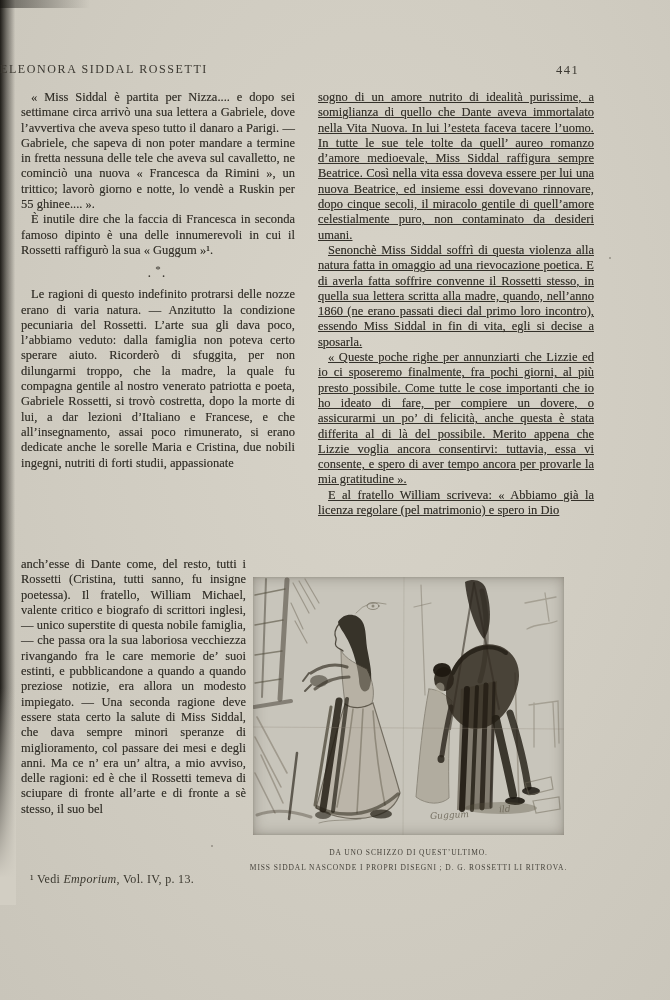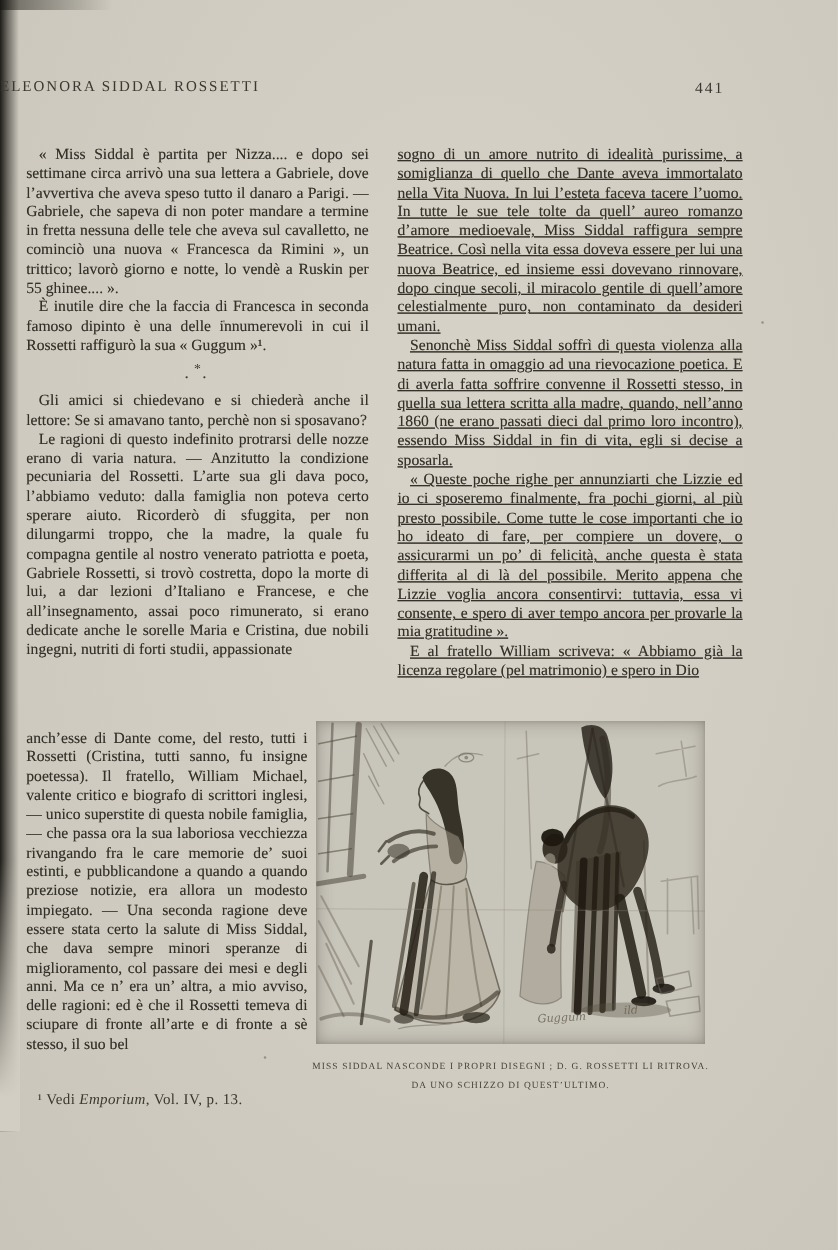--- a/index.html
+++ b/index.html
@@ -27,21 +27,20 @@
     position:absolute;top:62px;left:0;width:572px;text-align:left;
     font-size:12px;letter-spacing:1.6px;color:#3b3831;white-space:nowrap;
   }
   .page-number{
     position:absolute;top:63px;left:556px;font-size:12.5px;letter-spacing:1.5px;color:#3b3831;
   }
   .col{
     position:absolute;text-align:justify;
     font-size:12.5px;line-height:15.3px;color:#34312a;
     text-shadow:0 0 .5px rgba(52,49,42,.5);
-    margin-top:26px;
   }
   #col-left-wide{left:21px;top:90px;width:274px;}
   #col-left-narrow{left:21px;top:557px;width:225px;}
   #col-right{left:318px;top:90px;width:276px;text-decoration:underline;}
   .para{margin:0;}
   .indent{text-indent:10px;}
   .asterism{
     text-align:center;margin:7px 0 6px;color:#3b3831;text-shadow:none;
   }
   .asterism .star{display:block;font-size:11px;line-height:8px;}
@@ -81,21 +80,20 @@
   <div class="header-title">ELEONORA SIDDAL ROSSETTI</div>
   <div class="page-number">441</div>
 
   <div class="col" id="col-left-wide">
     <p class="para indent">« Miss Siddal è partita per Nizza.... e dopo sei settimane circa arrivò una sua lettera a Gabriele, dove l’avvertiva che aveva speso tutto il danaro a Parigi. — Gabriele, che sapeva di non poter mandare a termine in fretta nessuna delle tele che aveva sul cavalletto, ne cominciò una nuova « Francesca da Rimini », un trittico; lavorò giorno e notte, lo vendè a Ruskin per 55 ghinee.... ».</p>
     <p class="para indent">È inutile dire che la faccia di Francesca in seconda famoso dipinto è una delle innumerevoli in cui il Rossetti raffigurò la sua « Guggum »¹.</p>
     <div class="asterism">
       <span class="star">*</span>
       <span class="dots">· ·</span>
     </div>
-    <p class="para indent">Gli amici si chiedevano e si chiederà anche il lettore: Se si amavano tanto, perchè non si sposavano?</p>
     <p class="para indent">Le ragioni di questo indefinito protrarsi delle nozze erano di varia natura. — Anzitutto la condizione pecuniaria del Rossetti. L’arte sua gli dava poco, l’abbiamo veduto: dalla famiglia non poteva certo sperare aiuto. Ricorderò di sfuggita, per non dilungarmi troppo, che la madre, la quale fu compagna gentile al nostro venerato patriotta e poeta, Gabriele Rossetti, si trovò costretta, dopo la morte di lui, a dar lezioni d’Italiano e Francese, e che all’insegnamento, assai poco rimunerato, si erano dedicate anche le sorelle Maria e Cristina, due nobili ingegni, nutriti di forti studii, appassionate</p>
   </div>
 
   <div class="col" id="col-left-narrow">
     <p class="para">anch’esse di Dante come, del resto, tutti i Rossetti (Cristina, tutti sanno, fu insigne poetessa). Il fratello, William Michael, valente critico e biografo di scrittori inglesi, — unico superstite di questa nobile famiglia, — che passa ora la sua laboriosa vecchiezza rivangando fra le care memorie de’ suoi estinti, e pubblicandone a quando a quando preziose notizie, era allora un modesto impiegato. — Una seconda ragione deve essere stata certo la salute di Miss Siddal, che dava sempre minori speranze di miglioramento, col passare dei mesi e degli anni. Ma ce n’ era un’ altra, a mio avviso, delle ragioni: ed è che il Rossetti temeva di sciupare di fronte all’arte e di fronte a sè stesso, il suo bel</p>
   </div>
 
   <div class="col" id="col-right">
     <p class="para">sogno di un amore nutrito di idealità purissime, a somiglianza di quello che Dante aveva immortalato nella Vita Nuova. In lui l’esteta faceva tacere l’uomo. In tutte le sue tele tolte da quell’ aureo romanzo d’amore medioevale, Miss Siddal raffigura sempre Beatrice. Così nella vita essa doveva essere per lui una nuova Beatrice, ed insieme essi dovevano rinnovare, dopo cinque secoli, il miracolo gentile di quell’amore celestialmente puro, non contaminato da desideri umani.</p>
     <p class="para indent">Senonchè Miss Siddal soffrì di questa violenza alla natura fatta in omaggio ad una rievocazione poetica. E di averla fatta soffrire convenne il Rossetti stesso, in quella sua lettera scritta alla madre, quando, nell’anno 1860 (ne erano passati dieci dal primo loro incontro), essendo Miss Siddal in fin di vita, egli si decise a sposarla.</p>
@@ -171,22 +169,22 @@
           <path d="M272 206 L298 200 L300 212 L276 218 Z M280 224 L306 220 L307 232 L283 236 Z" stroke="#6e6757" stroke-width="1.2" opacity=".5"></path>
         </g>
 
         <path d="M0 150 L311 152" stroke="#8d8678" stroke-width="1" opacity=".3" fill="none"></path>
         <path d="M151 0 L150 258" stroke="#8d8678" stroke-width="1" opacity=".25" fill="none"></path>
       </svg>
       <span class="hw" id="hw-center">Guggum</span>
       <span class="hw" id="hw-right">ild</span>
     </div>
     <div class="fig-captions">
+      <div class="fig-caption">DA UNO SCHIZZO DI QUEST’ULTIMO.</div>
       <div class="fig-caption">MISS SIDDAL NASCONDE I PROPRI DISEGNI ; D. G. ROSSETTI LI RITROVA.</div>
-      <div class="fig-caption">DA UNO SCHIZZO DI QUEST’ULTIMO.</div>
     </div>
   </div>
 
   <div class="speck" style="left:178px;top:256px;"></div>
   <div class="speck" style="left:609px;top:257px;"></div>
   <div class="speck" style="left:211px;top:845px;"></div>
 
 </div>
 
 </body></html>

